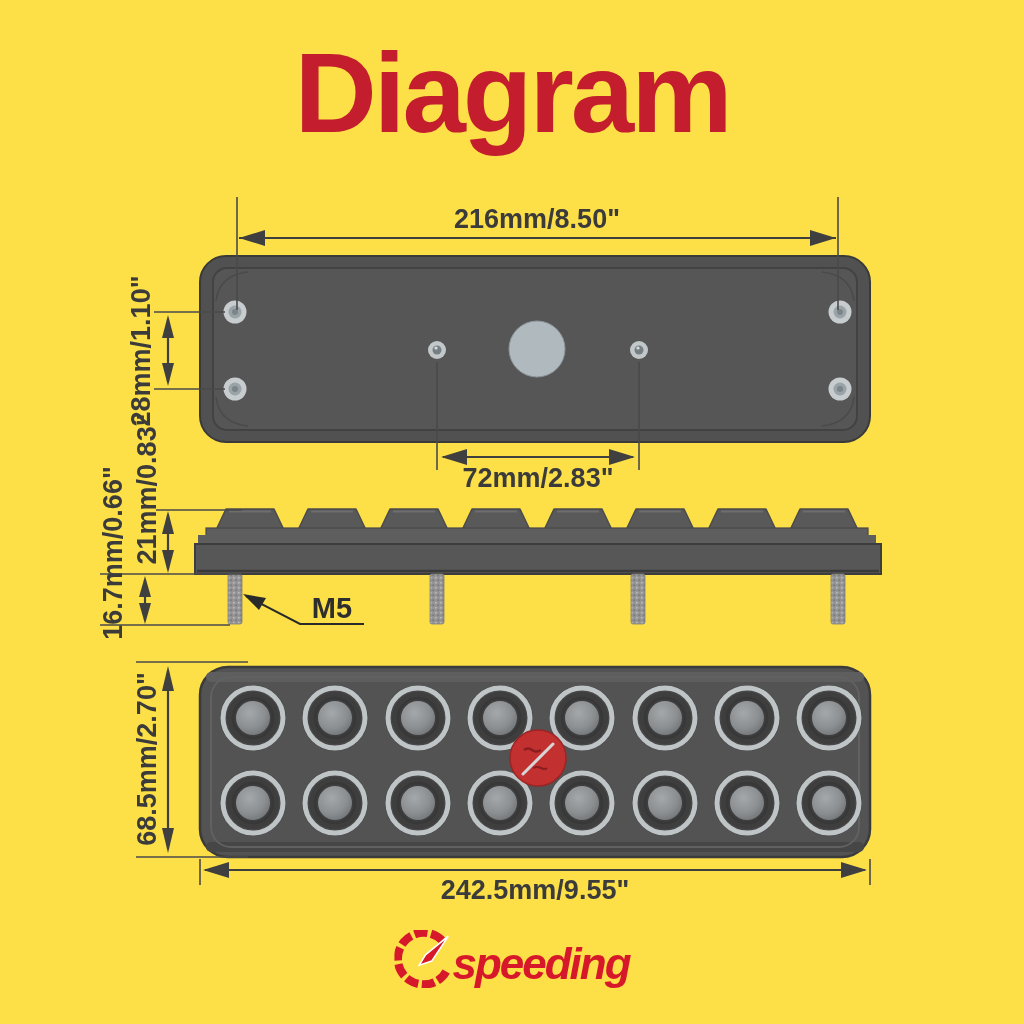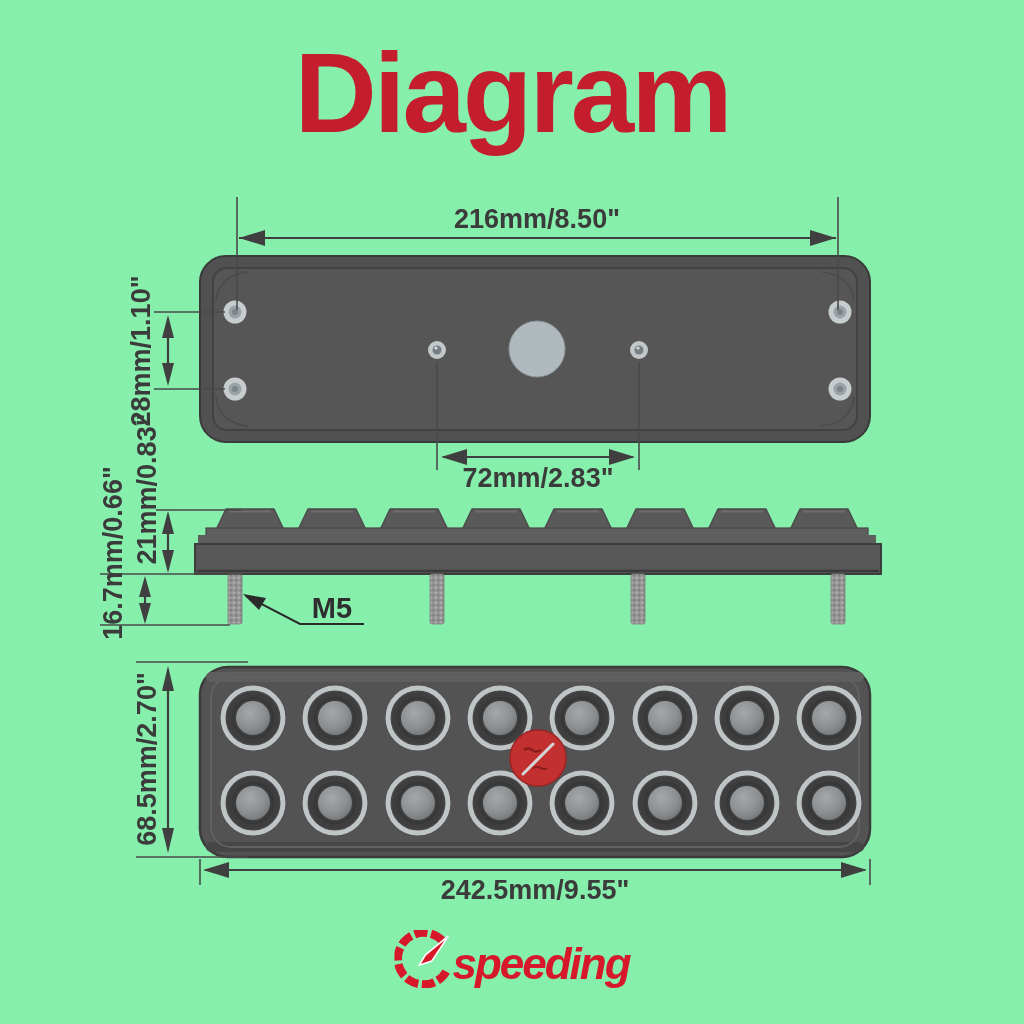--- a/index.html
+++ b/index.html
@@ -1,16 +1,16 @@
 <!DOCTYPE html>
 <html><head>
 <meta charset="utf-8">
 <style>
   html,body{margin:0;padding:0;background:#ffffff;}
-  .page{position:relative;width:1024px;height:1024px;background:#86efac;overflow:hidden;
+  .page{position:relative;width:1024px;height:1024px;background:#fde047;overflow:hidden;
         font-family:"Liberation Sans",sans-serif;}
   .title{position:absolute;top:36px;left:0;width:100%;text-align:center;margin:0;
          font-size:114px;font-weight:bold;letter-spacing:-3px;color:#c41e2e;line-height:1;}
   .diagram-svg{position:absolute;left:0;top:0;width:1024px;height:1024px;}
   .dim{font-family:"Liberation Sans",sans-serif;font-size:27px;font-weight:bold;fill:#3b3b3b;}
   .dim-m5{font-family:"Liberation Sans",sans-serif;font-size:29px;font-weight:bold;fill:#2e2e2e;}
   .ext{stroke:#4a4a4a;stroke-width:1.6;fill:none;}
   .dimline{stroke:#3f3f3f;stroke-width:2.2;fill:none;}
   .arrow{fill:#3f3f3f;stroke:none;}
   .logo{position:absolute;left:50%;top:930px;transform:translateX(-50%);

